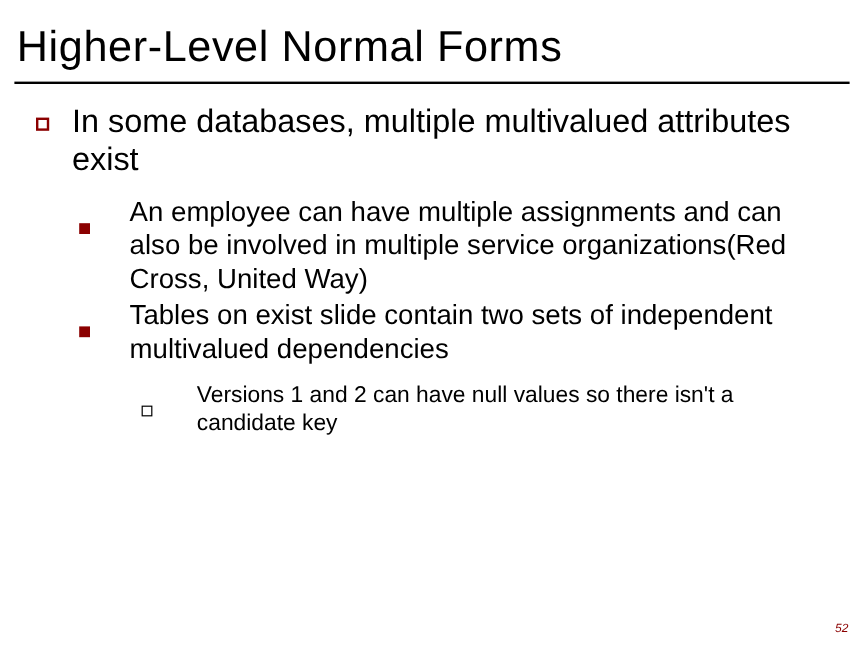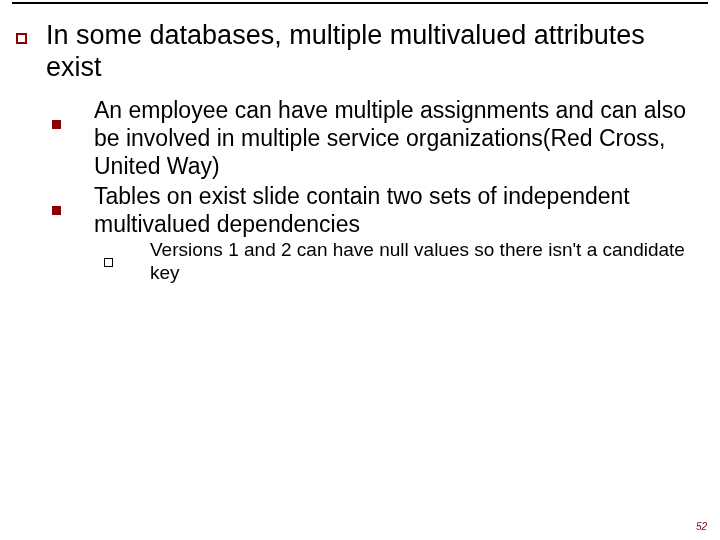--- a/index.html
+++ b/index.html
@@ -23,21 +23,21 @@
     font-weight: 400;
     padding: 18px 14px 6px 14px;
     letter-spacing: 0.5px;
   }
   .title-rule {
     border: none;
     border-top: 2px solid #000;
     margin: 2px 12px 10px 12px;
   }
   .body {
-    padding: 6px 22px 0 16px;
+    padding: 6px 22px 0 30px;
   }
   ul {
     list-style: none;
     margin: 0;
     padding: 0;
   }
   li { display: flex; }
   .bullet-col { flex: 0 0 auto; }
   .text-col { flex: 1 1 auto; }
 
@@ -64,21 +64,21 @@
     padding-left: 6px;
   }
   .lvl2 .b2 {
     display: inline-block;
     width: 9px; height: 9px;
     background: #8B0000;
   }
   .lvl2 .text-col { font-size: 23px; line-height: 1.22; }
 
   
-  .lvl3 { }
+  .lvl3 { margin-top: 14px; }
   .lvl3 > li { margin-bottom: 2px; }
   .lvl3 .bullet-col {
     width: 46px;
     padding-top: 7px;
     padding-left: 10px;
   }
   .lvl3 .b3 {
     display: inline-block;
     width: 9px; height: 9px;
     border: 1.5px solid #000;
@@ -102,20 +102,21 @@
     font-size: 10px;
     color: #8B0000;
     font-style: italic;
   }
 </style>
 </head>
 <body>
 
 <div class="slide">
 
+  <div class="title">Higher-Level Normal Forms</div>
   <hr class="title-rule">
 
   <div class="body">
     <ul class="lvl1">
       <li>
         <span class="bullet-col"><span class="b1"></span></span>
         <span class="text-col">
           <span>In some databases, multiple multivalued attributes exist</span>
 
           <ul class="lvl2">

